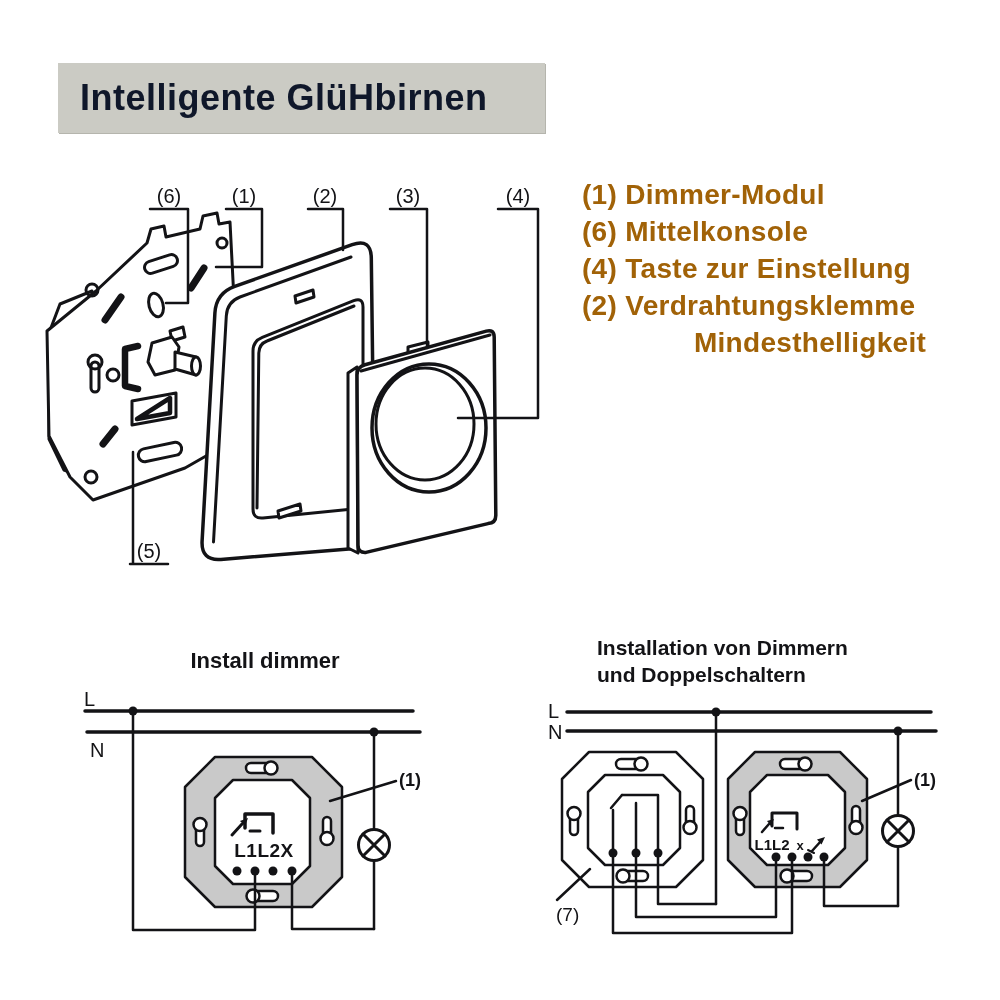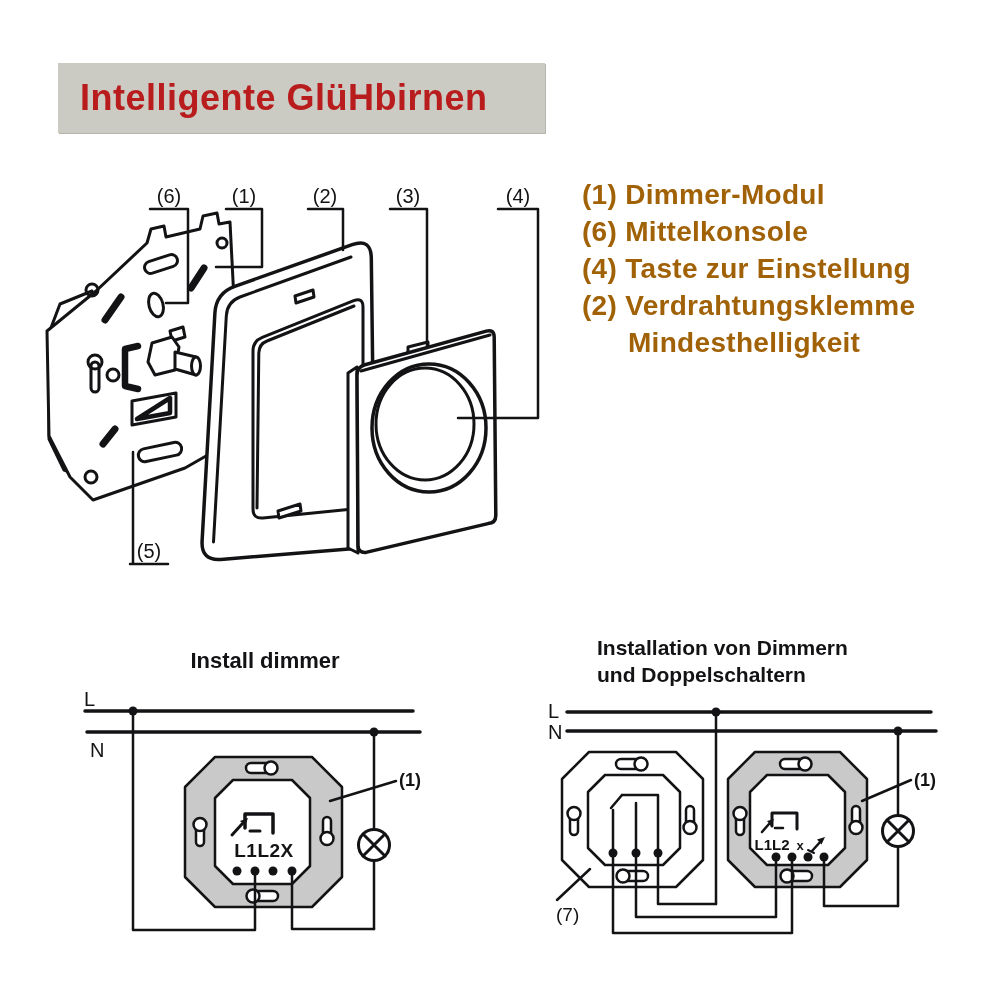--- a/index.html
+++ b/index.html
@@ -1,25 +1,25 @@
 <!DOCTYPE html>
 <html><head>
 <meta charset="utf-8">
 <style>
   html,body{margin:0;padding:0;background:#fff;}
   .canvas{position:relative;width:1000px;height:1000px;background:#ffffff;overflow:hidden;
           font-family:"Liberation Sans",sans-serif;}
   .banner{position:absolute;left:58px;top:63px;width:487px;height:70px;background:#cbcbc4;
           display:flex;align-items:center;box-shadow:1px 1px 0 #b5b5ad;}
-  .banner span{padding-left:22px;font-size:36px;font-weight:bold;color:#b91c1c;letter-spacing:.5px;white-space:nowrap;}
+  .banner span{padding-left:22px;font-size:36px;font-weight:bold;color:#0f172a;letter-spacing:.5px;white-space:nowrap;}
   .legend{position:absolute;left:582px;top:176px;width:410px;color:#a16207;
           font-size:28px;font-weight:bold;line-height:37px;letter-spacing:.3px;}
   .legend div{white-space:nowrap;}
   .ind1{padding-left:24px;}
-  .ind2{padding-left:46px;}
+  .ind2{padding-left:46px;text-align:center;}
   svg{position:absolute;left:0;top:0;}
   svg text{fill:#131316;font-family:"Liberation Sans",sans-serif;}
   .callout{font-size:20px;}
   .callout-b{font-size:18px;font-weight:bold;}
   .callout-r{font-size:19px;}
   .dtitle{font-size:22px;font-weight:bold;}
   .dtitle2{font-size:21px;font-weight:bold;}
   .ln{font-size:20px;}
   .term{font-size:19px;font-weight:bold;letter-spacing:.5px;}
   .term-s{font-size:15px;font-weight:bold;}

